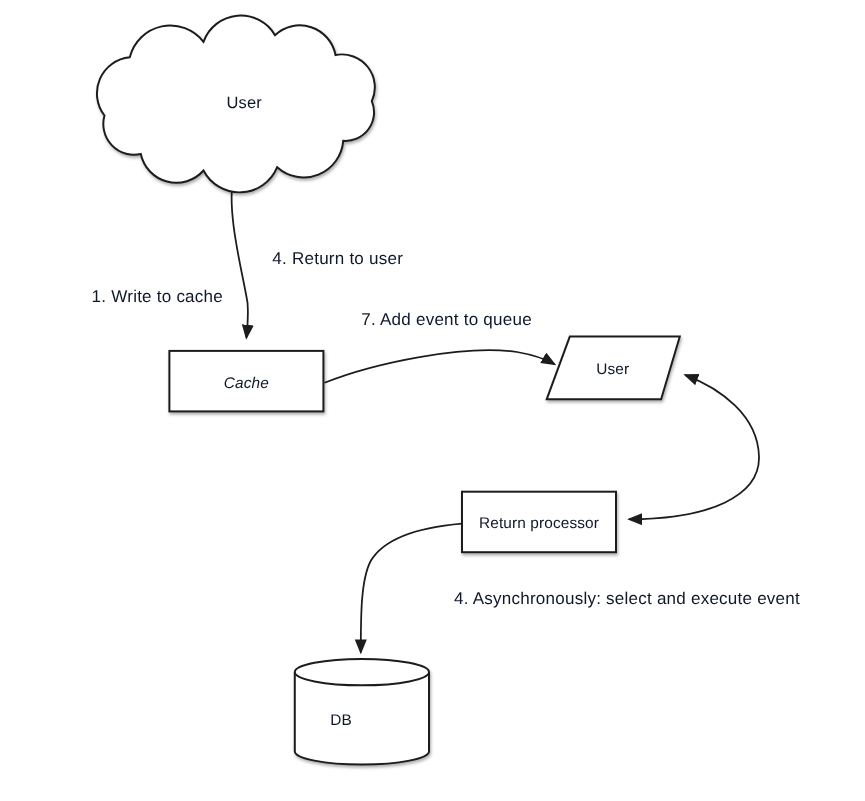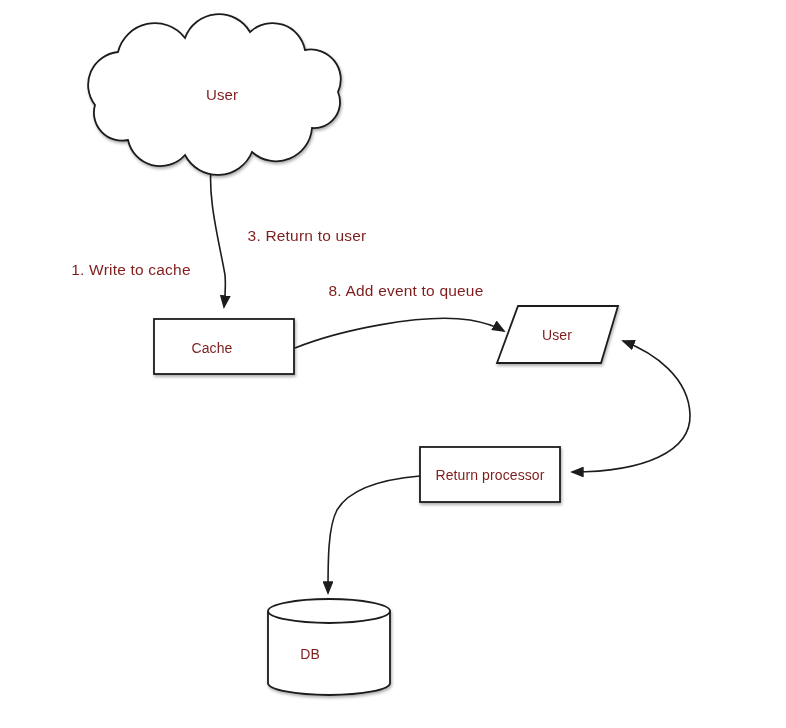--- a/index.html
+++ b/index.html
@@ -30,21 +30,21 @@
   }
   .edge {
     fill: none;
     stroke: #1c1c1c;
     stroke-width: 1.6;
   }
   .lbl {
     position: absolute;
     transform: translate(-50%, -50%);
     white-space: nowrap;
-    color: #7f1d1d;
+    color: #0f172a;
     font-size: 15.5px;
     letter-spacing: 0.2px;
     line-height: 1;
     user-select: none;
   }
   .node-lbl {
     font-size: 14px;
     letter-spacing: 0.1px;
   }
 </style>
@@ -89,28 +89,29 @@
 
       <g>
         <path class="shape" d="M 268 611 L 268 683 A 61 12 0 0 0 390 683 L 390 611"></path>
         <ellipse class="shape" cx="329" cy="611" rx="61" ry="12"></ellipse>
       </g>
     </g>
   </svg>
 
   <div class="lbl node-lbl" style="left:222px; top:94px; font-size:15px;">User</div>
 
-  <div class="lbl node-lbl" style="left:212px; top:348px;">Cache</div>
+  <div class="lbl node-lbl" style="left:224px; top:348px;font-style:italic;">Cache</div>
 
   <div class="lbl node-lbl" style="left:557px; top:335px;">User</div>
 
   <div class="lbl node-lbl" style="left:490px; top:475px;">Return processor</div>
 
   <div class="lbl node-lbl" style="left:310px; top:654px;">DB</div>
 
-  <div class="lbl" style="left:131px; top:270px;">1. Write to cache</div>
+  <div class="lbl" style="left:143px; top:270px;">1. Write to cache</div>
 
-  <div class="lbl" style="left:307px; top:236px;">3. Return to user</div>
+  <div class="lbl" style="left:307px; top:236px;">4. Return to user</div>
 
-  <div class="lbl" style="left:406px; top:291px;">8. Add event to queue</div>
+  <div class="lbl" style="left:406px; top:291px;">7. Add event to queue</div>
 
+  <div class="lbl" style="left:570px; top:545px;">4. Asynchronously: select and execute event</div>
 
 </div>
 
 </body></html>

